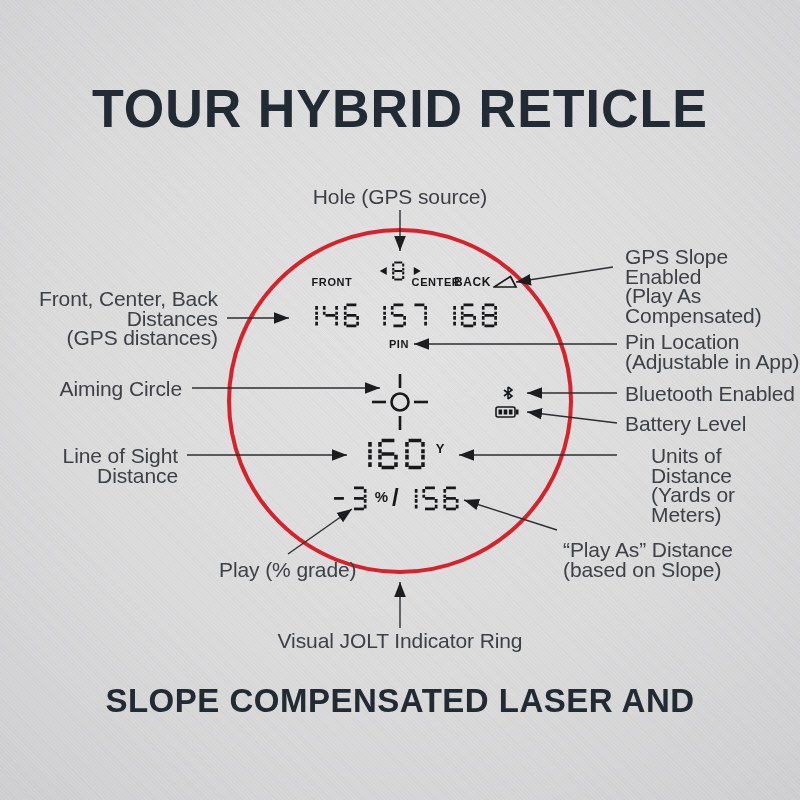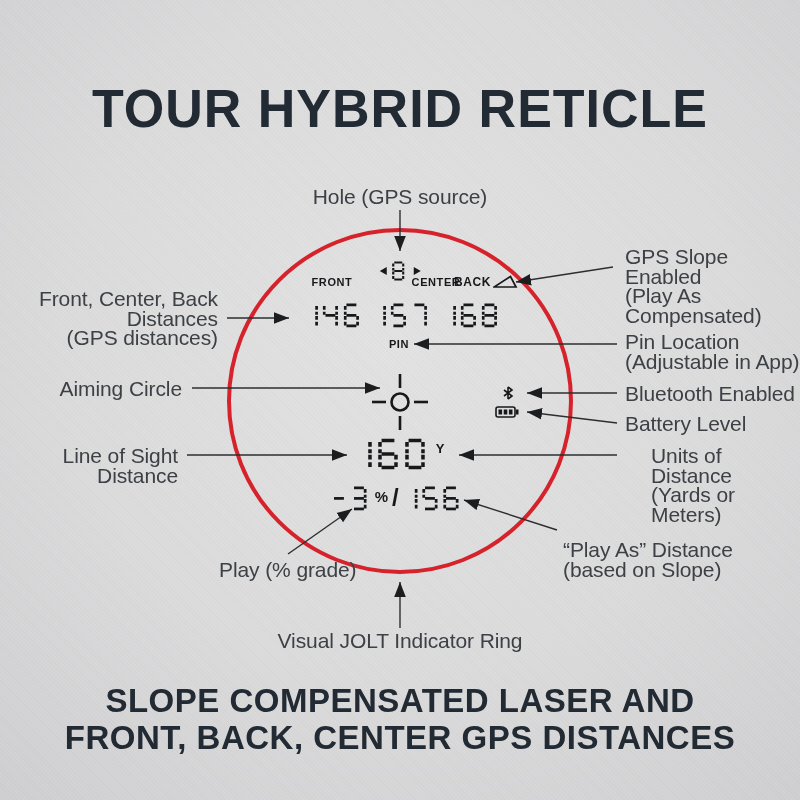--- a/index.html
+++ b/index.html
@@ -263,16 +263,15 @@
 Distance</div>
   <div class="ann" style="left:651px;top:446px;">Units of Distance
 (Yards or Meters)</div>
   <div class="ann" style="left:219px;top:560px;">Play (% grade)</div>
   <div class="ann" style="left:563px;top:525px;margin-top:15px;">“Play As” Distance
 (based on Slope)</div>
   <div class="ann c" style="left:400px;top:631px;">Visual JOLT Indicator Ring</div>
 
   <div class="footer">
     <div>SLOPE COMPENSATED LASER AND</div>
-    <div>FRONT, BACK, CENTER GPS DISTANCES</div>
   </div>
 
 </div>
 
 </body></html>

